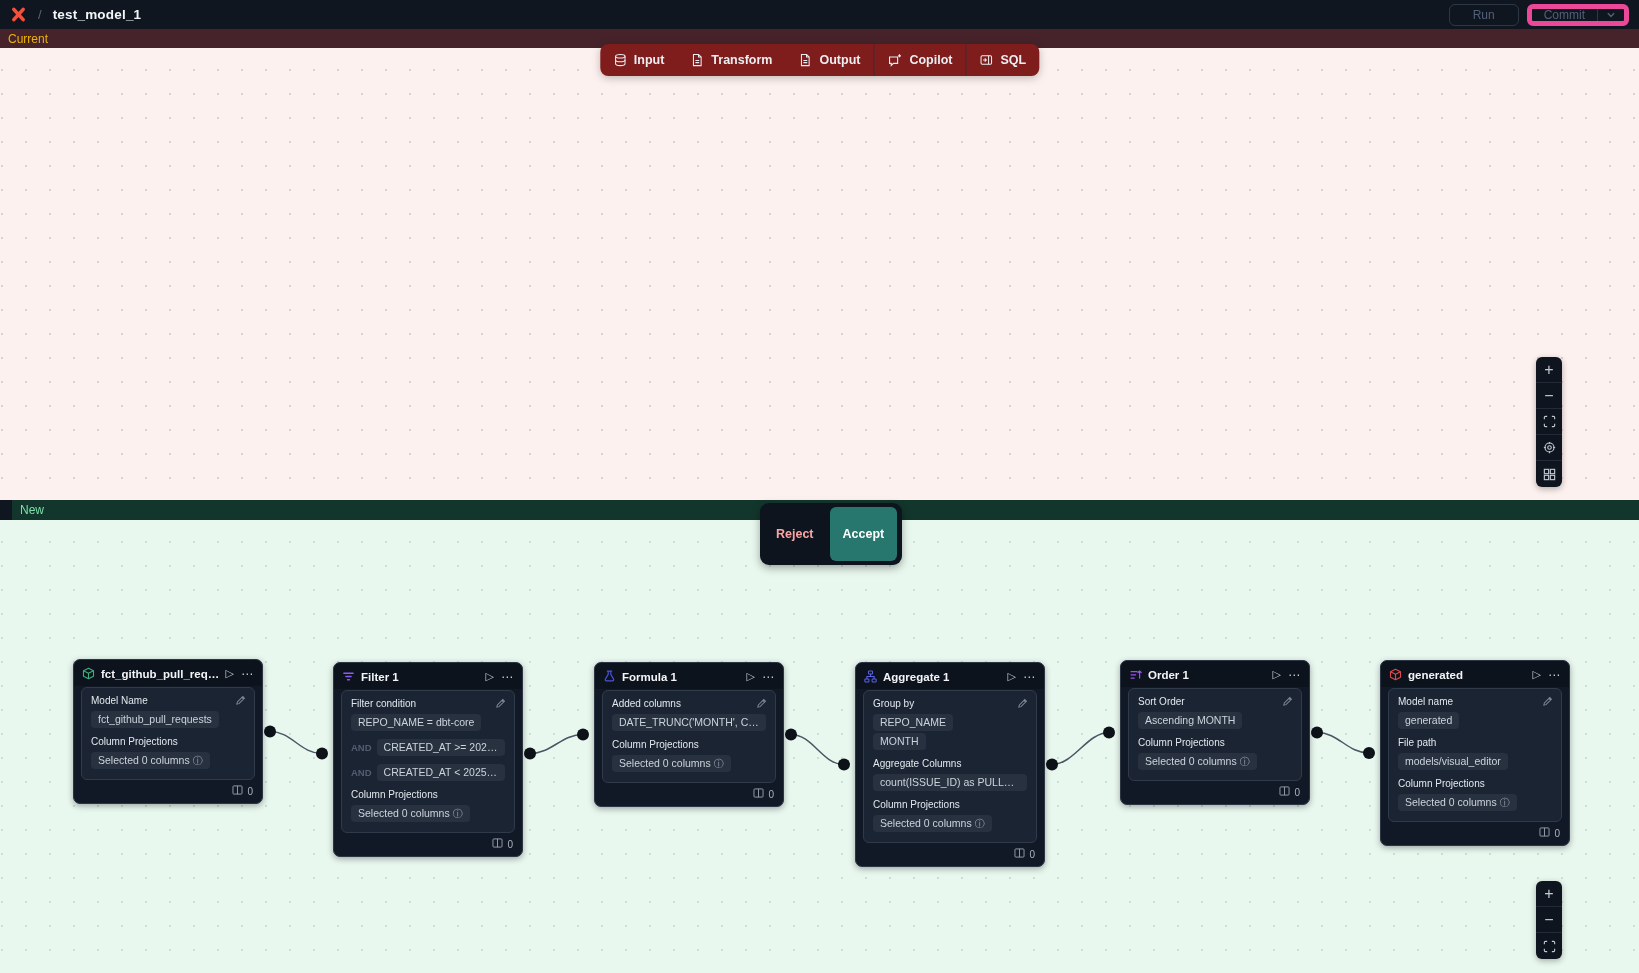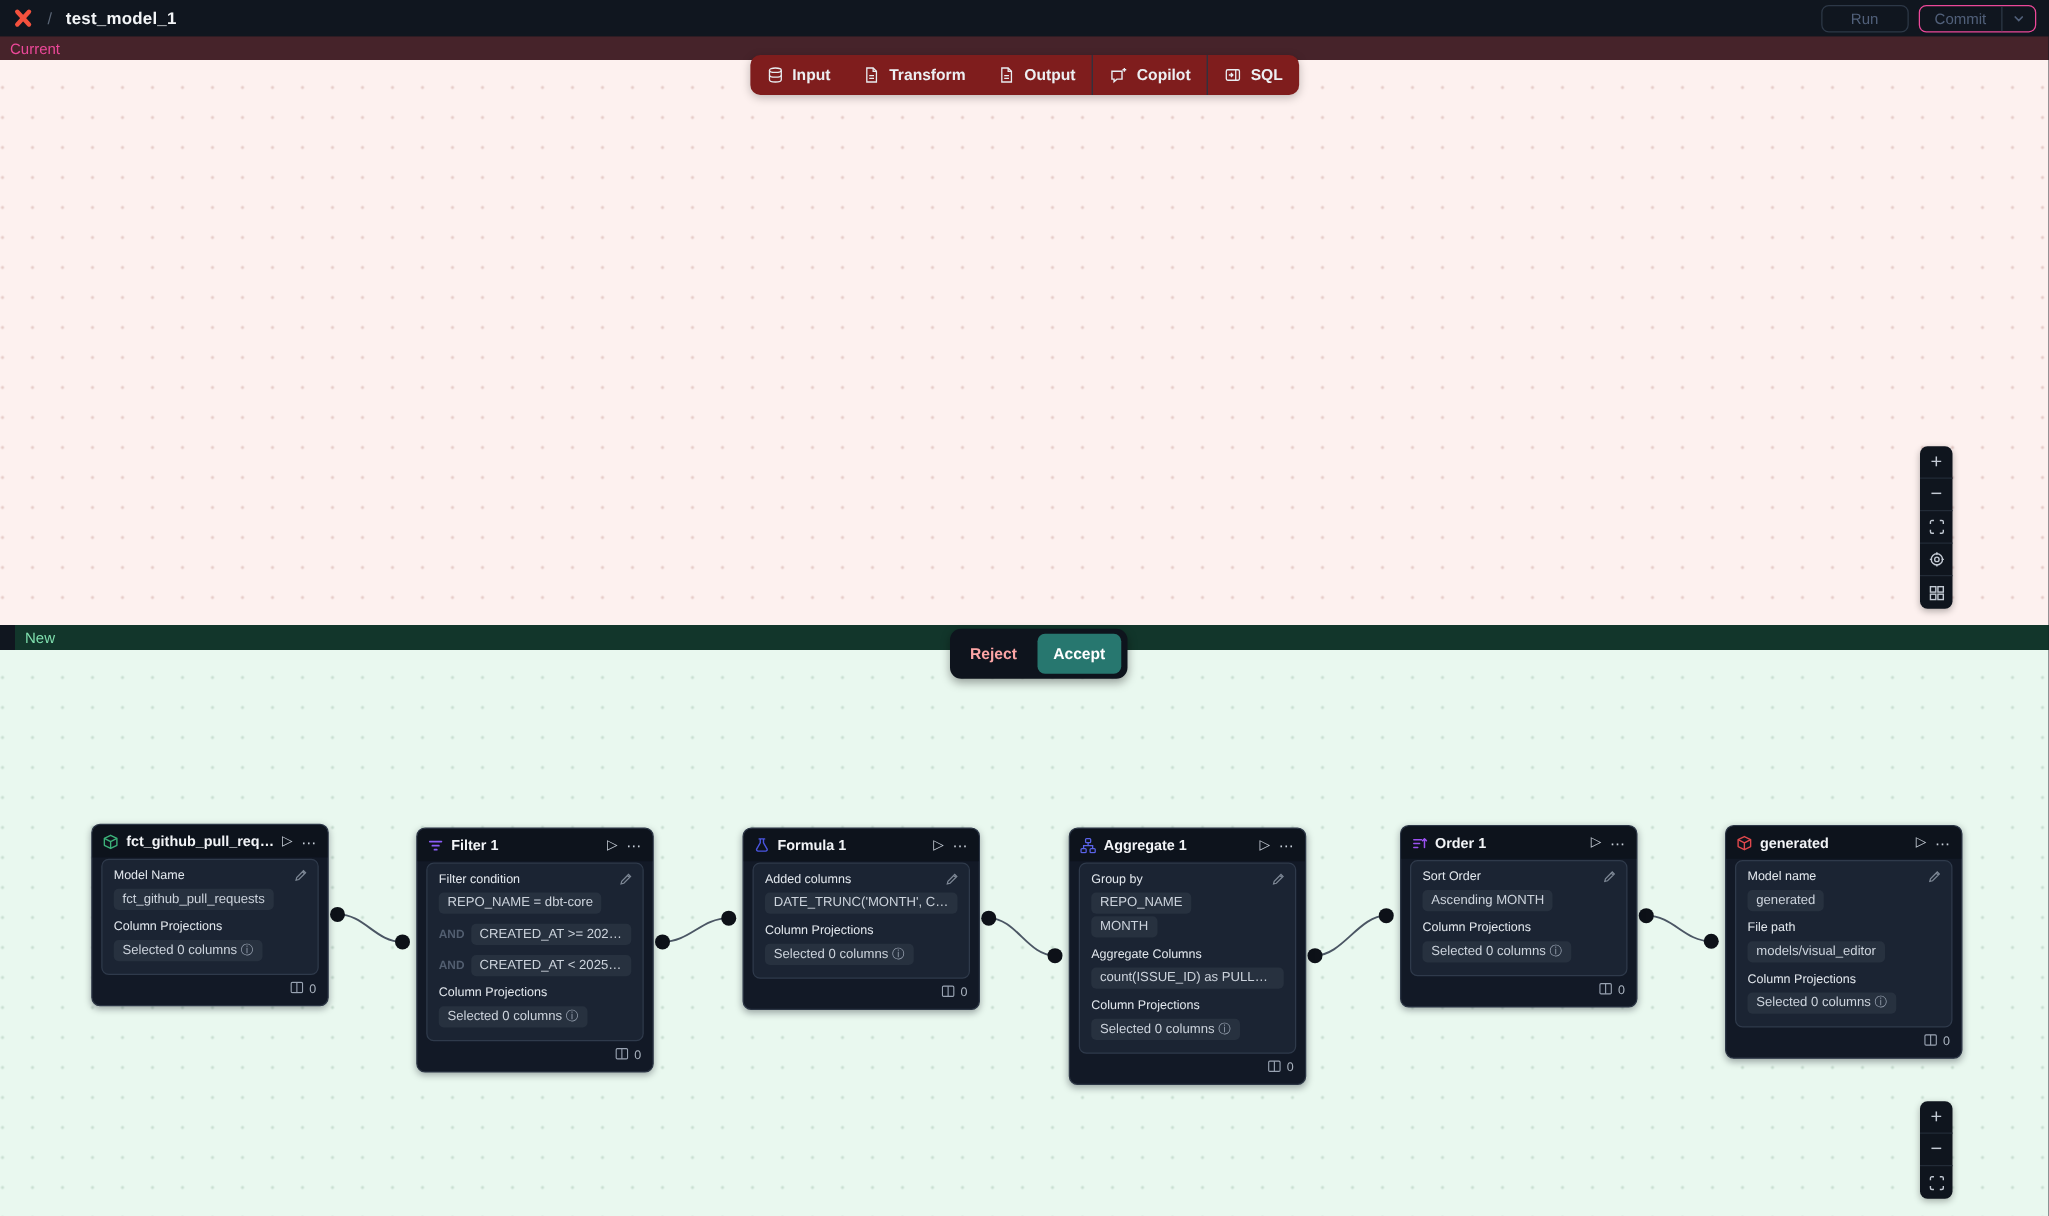--- a/index.html
+++ b/index.html
@@ -8,27 +8,27 @@
 
   
   .topbar{position:absolute;top:0;left:0;width:100%;height:29px;background:#10161f;
     display:flex;align-items:center;padding:0 10px;gap:11px;z-index:6}
   .logo{display:flex;align-items:center}
   .crumb-sep{color:#5b6676;font-size:13px}
   .doc-title{color:#f3f5f7;font-weight:bold;font-size:13.5px;letter-spacing:.2px}
   .topbar-right{margin-left:auto;display:flex;gap:8px;align-items:center}
   .tb-btn{height:22px;display:flex;align-items:center;padding:0 23px;border:1px solid #2d3847;
     border-radius:6px;color:#51607a;font-size:12px;background:transparent;cursor:default}
-  .commit-group{display:flex;align-items:stretch;border:1px solid #ec4899;border-radius:6px;height:22px}
+  .commit-group{display:flex;align-items:stretch;border:5px solid #ec4899;border-radius:6px;height:22px}
   .commit-main{display:flex;align-items:center;padding:0 12px;color:#51607a;font-size:12px;border-right:1px solid #2d3847}
   .commit-caret{display:flex;align-items:center;padding:0 8px}
 
   
   .bar-current{position:absolute;top:29px;left:0;width:100%;height:19px;background:#46232a;
-    color:#ec4899;font-size:12px;display:flex;align-items:center;padding:0 8px;z-index:5}
+    color:#eab308;font-size:12px;display:flex;align-items:center;padding:0 8px;z-index:5}
   .bar-new{position:absolute;top:500px;left:12px;width:100%;height:20px;background:#12362b;
     color:#7fdfae;font-size:12px;display:flex;align-items:center;padding:0 8px;z-index:5}
 
   
   .canvas{position:absolute;left:0;width:100%;z-index:0}
   .canvas-current{top:48px;height:452px;background-color:#fdf1ef;
     background-image:radial-gradient(circle,#e6ccc8 1.1px,transparent 1.4px);
     background-size:24px 24px;background-position:14px 10px}
   .canvas-new{top:520px;height:453px;background-color:#e9f8ef;
     background-image:radial-gradient(circle,#c9dfd2 1.1px,transparent 1.4px);
@@ -40,21 +40,21 @@
     box-shadow:0 2px 8px rgba(0,0,0,.25)}
   .ft-item{display:flex;align-items:center;gap:7px;padding:0 13px;height:32px;color:#eceff2;
     font-size:12.5px;font-weight:bold;cursor:pointer}
   .ft-div{width:1px;height:32px;background:#2a3442}
 
   
   .diff-actions{position:absolute;top:503px;left:760px;background:#0e141d;border-radius:9px;
     padding:4px 5px;display:flex;align-items:center;gap:5px;z-index:7;box-shadow:0 3px 8px rgba(0,0,0,.35)}
   .reject-btn{color:#fca5a5;font-size:12.5px;font-weight:bold;padding:3px 11px;background:transparent;
     border:none;cursor:pointer;font-family:inherit}
-  .accept-btn{color:#fff;font-size:12.5px;font-weight:bold;padding:9px 13px;background:#27776f;
+  .accept-btn{color:#fff;font-size:12.5px;font-weight:bold;padding:20px 13px;background:#27776f;
     border:none;border-radius:6px;cursor:pointer;font-family:inherit}
 
   
   .ctl-panel{position:absolute;width:26px;background:#0f151e;border-radius:6px;z-index:6;
     display:flex;flex-direction:column;box-shadow:0 2px 6px rgba(0,0,0,.3)}
   .ctl-current{left:1536px;top:357px}
   .ctl-new{left:1536px;top:881px}
   .ctl-btn{height:26px;display:flex;align-items:center;justify-content:center;color:#c3cad4;
     font-size:16px;cursor:pointer;border-bottom:1px solid #222b37}
   .ctl-btn:last-child{border-bottom:none}

